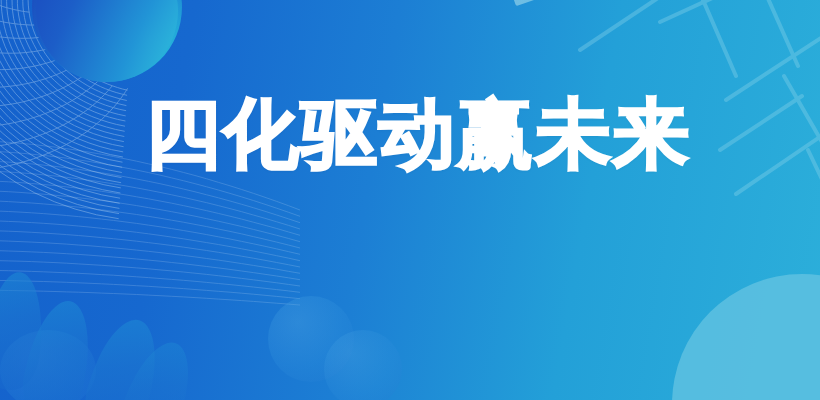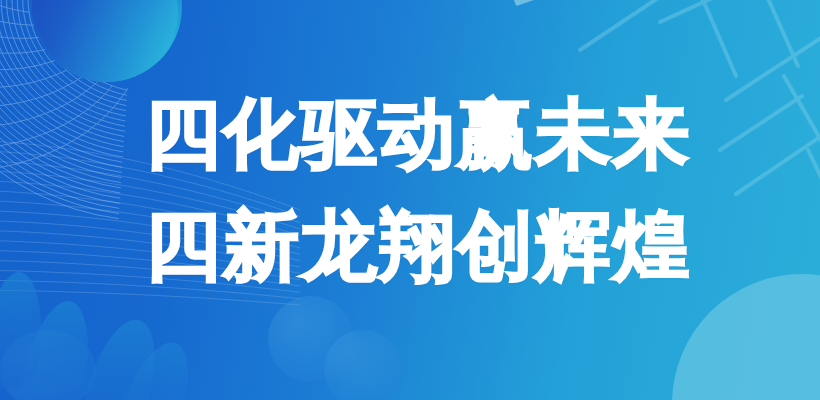--- a/index.html
+++ b/index.html
@@ -202,16 +202,15 @@
   <div class="bubble b3"></div>
   <div class="petal p1"></div>
   <div class="petal p2"></div>
   <div class="petal p3"></div>
   <div class="petal p4"></div>
   <div class="bubble b1"></div>
   <div class="bubble b2"></div>
 
   <div class="headline">
     <span class="line">四化驱动赢未来</span>
-    <span class="line">四新龙翔创辉煌</span>
   </div>
 
 </div>
 
 </body></html>

